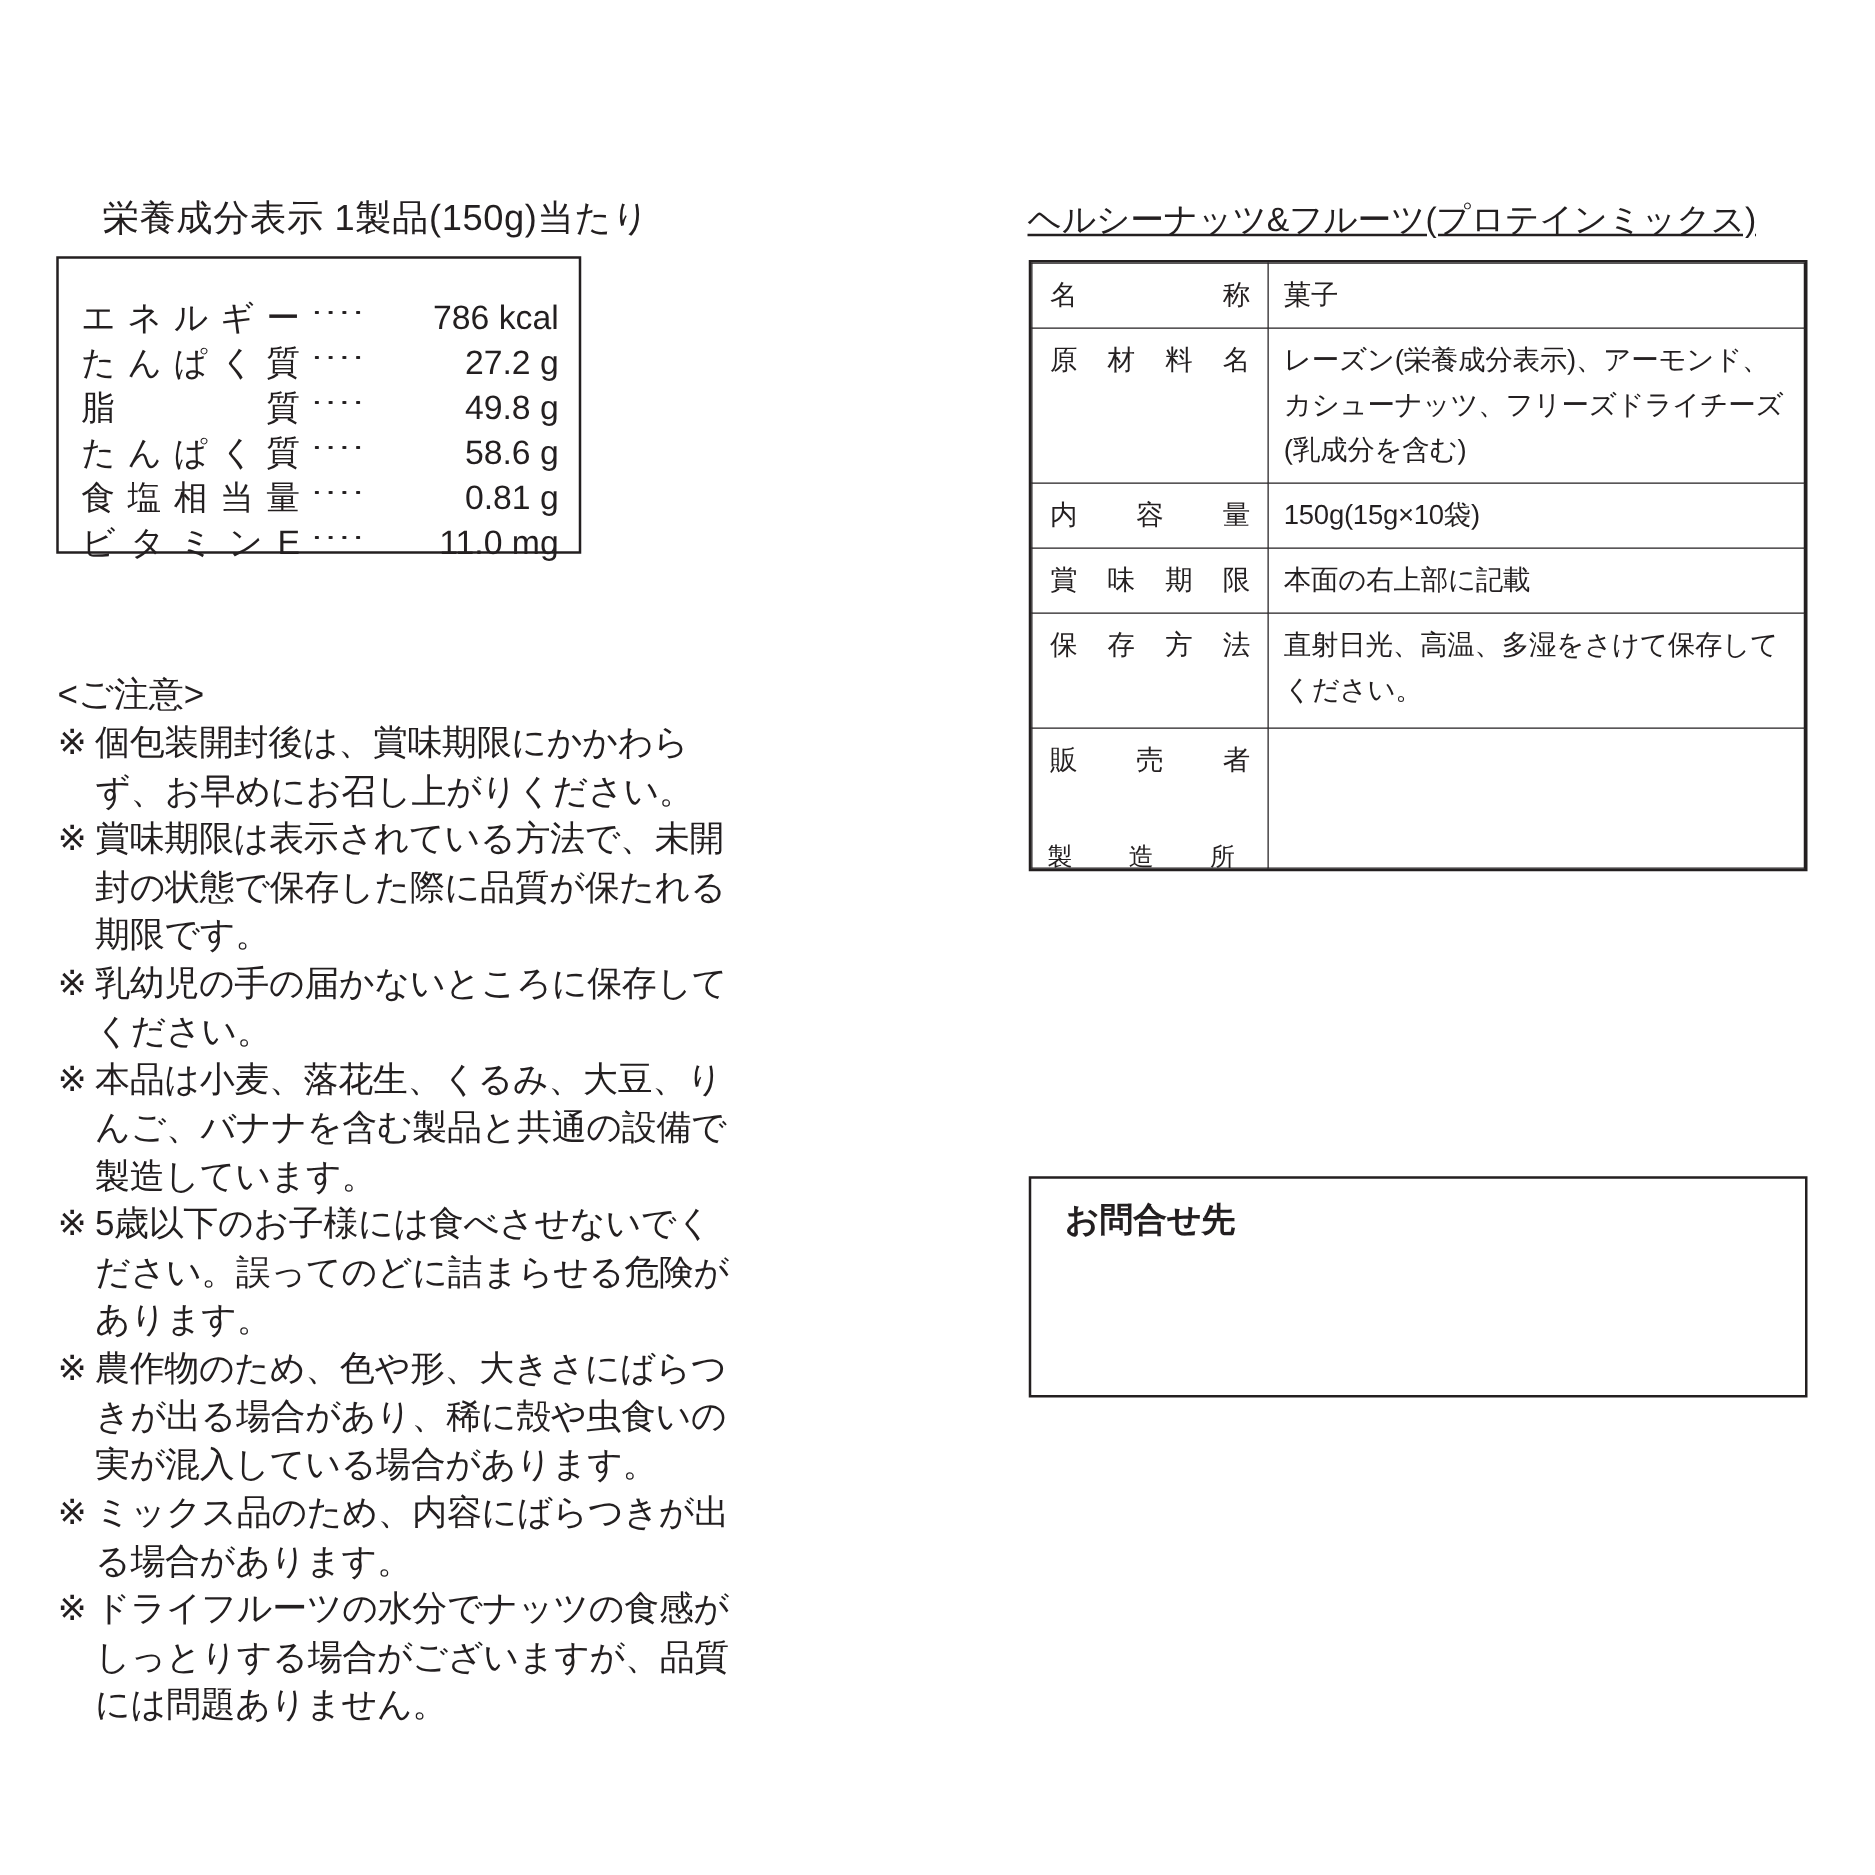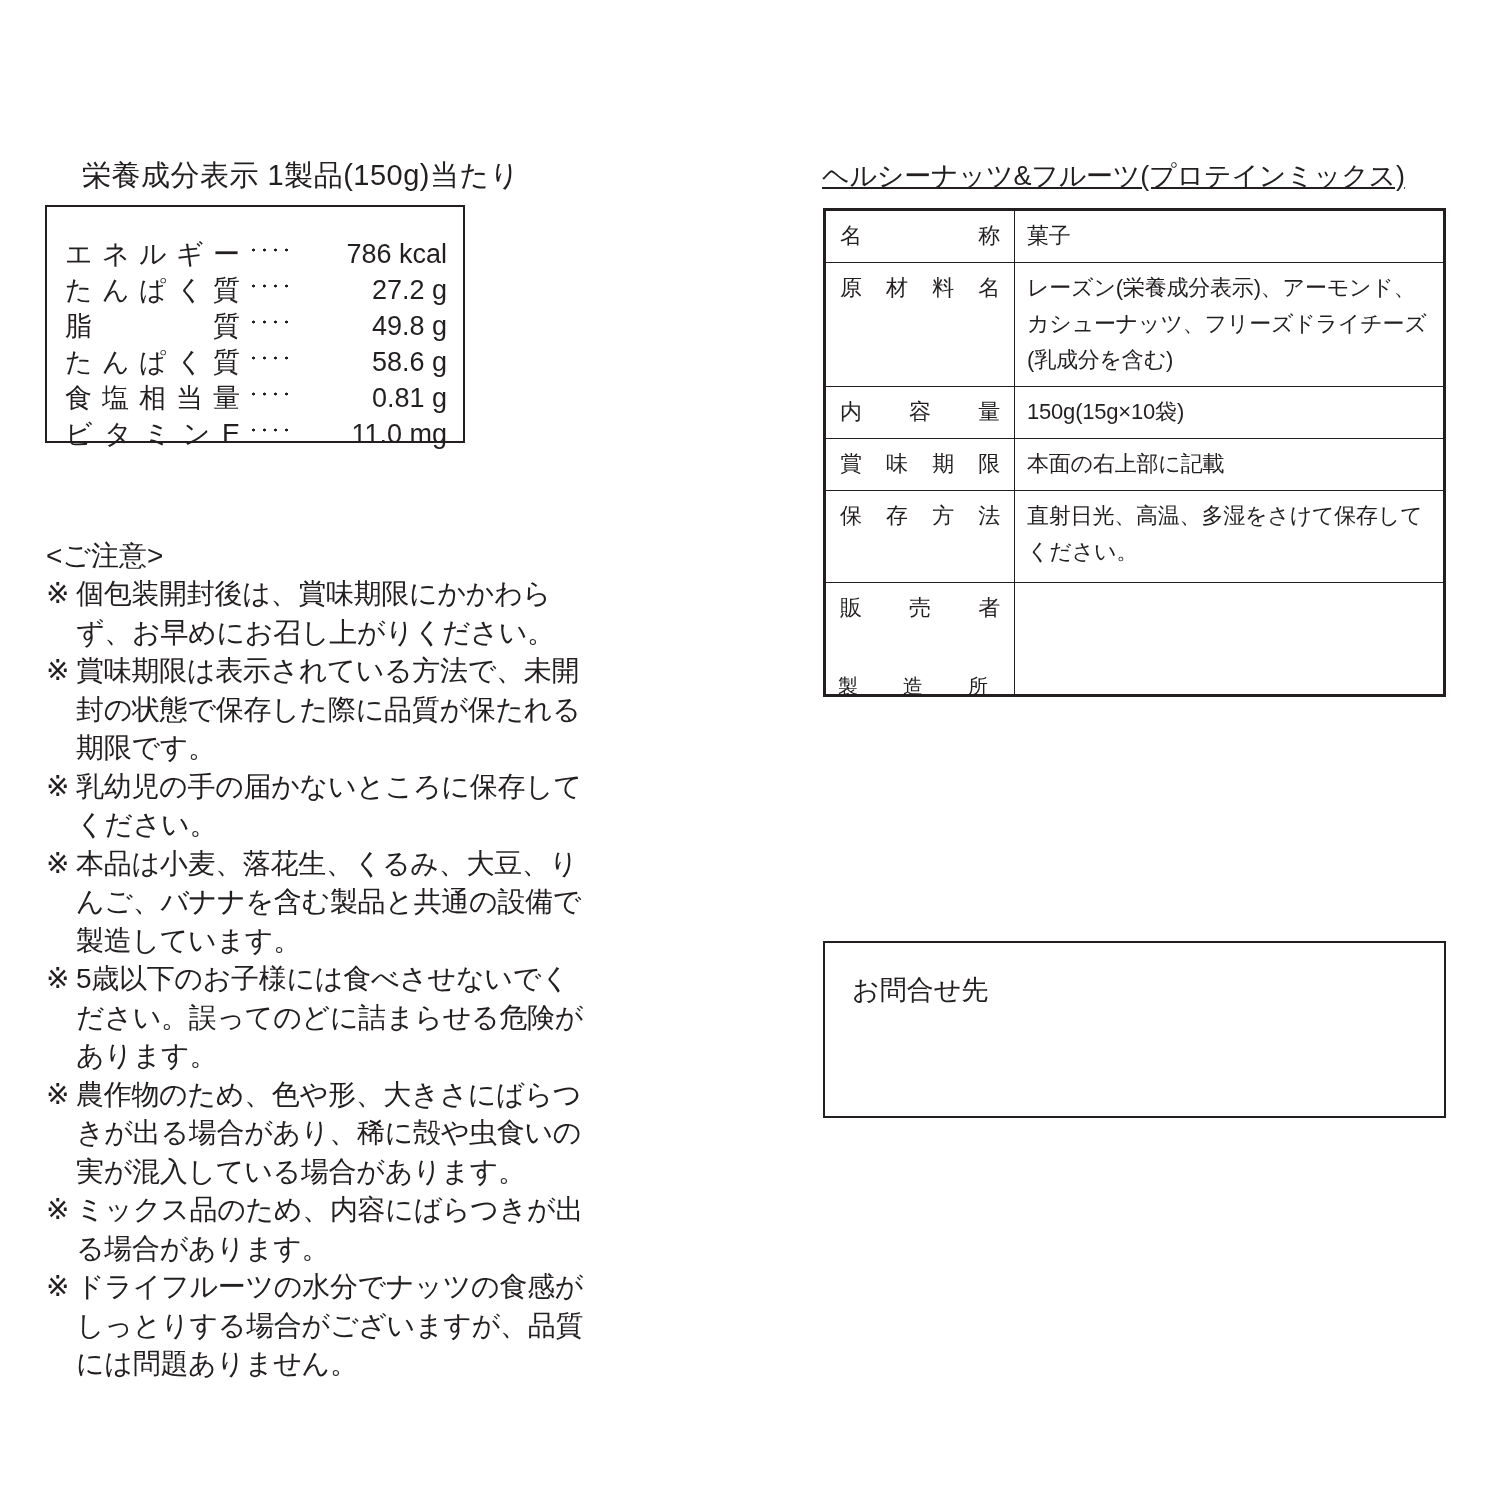--- a/index.html
+++ b/index.html
@@ -167,23 +167,22 @@
     top: 941px;
     width: 623px;
     height: 177px;
     border: 2.5px solid #231f20;
     box-sizing: border-box;
     padding: 16px 0 0 27px;
   }
   #contact-label {
     font-size: 27px;
     line-height: 34px;
-    font-weight: normal;
-    white-space: nowrap;
-    margin-top: 14px;
+    font-weight: bold;
+    white-space: nowrap;
   }
 </style>
 </head>
 <body>
 
 <div class="abs" id="nutrition-heading">栄養成分表示 1製品(150g)当たり</div>
 
 <div class="abs" id="nutrition-box">
 
   <div class="nut-row">

